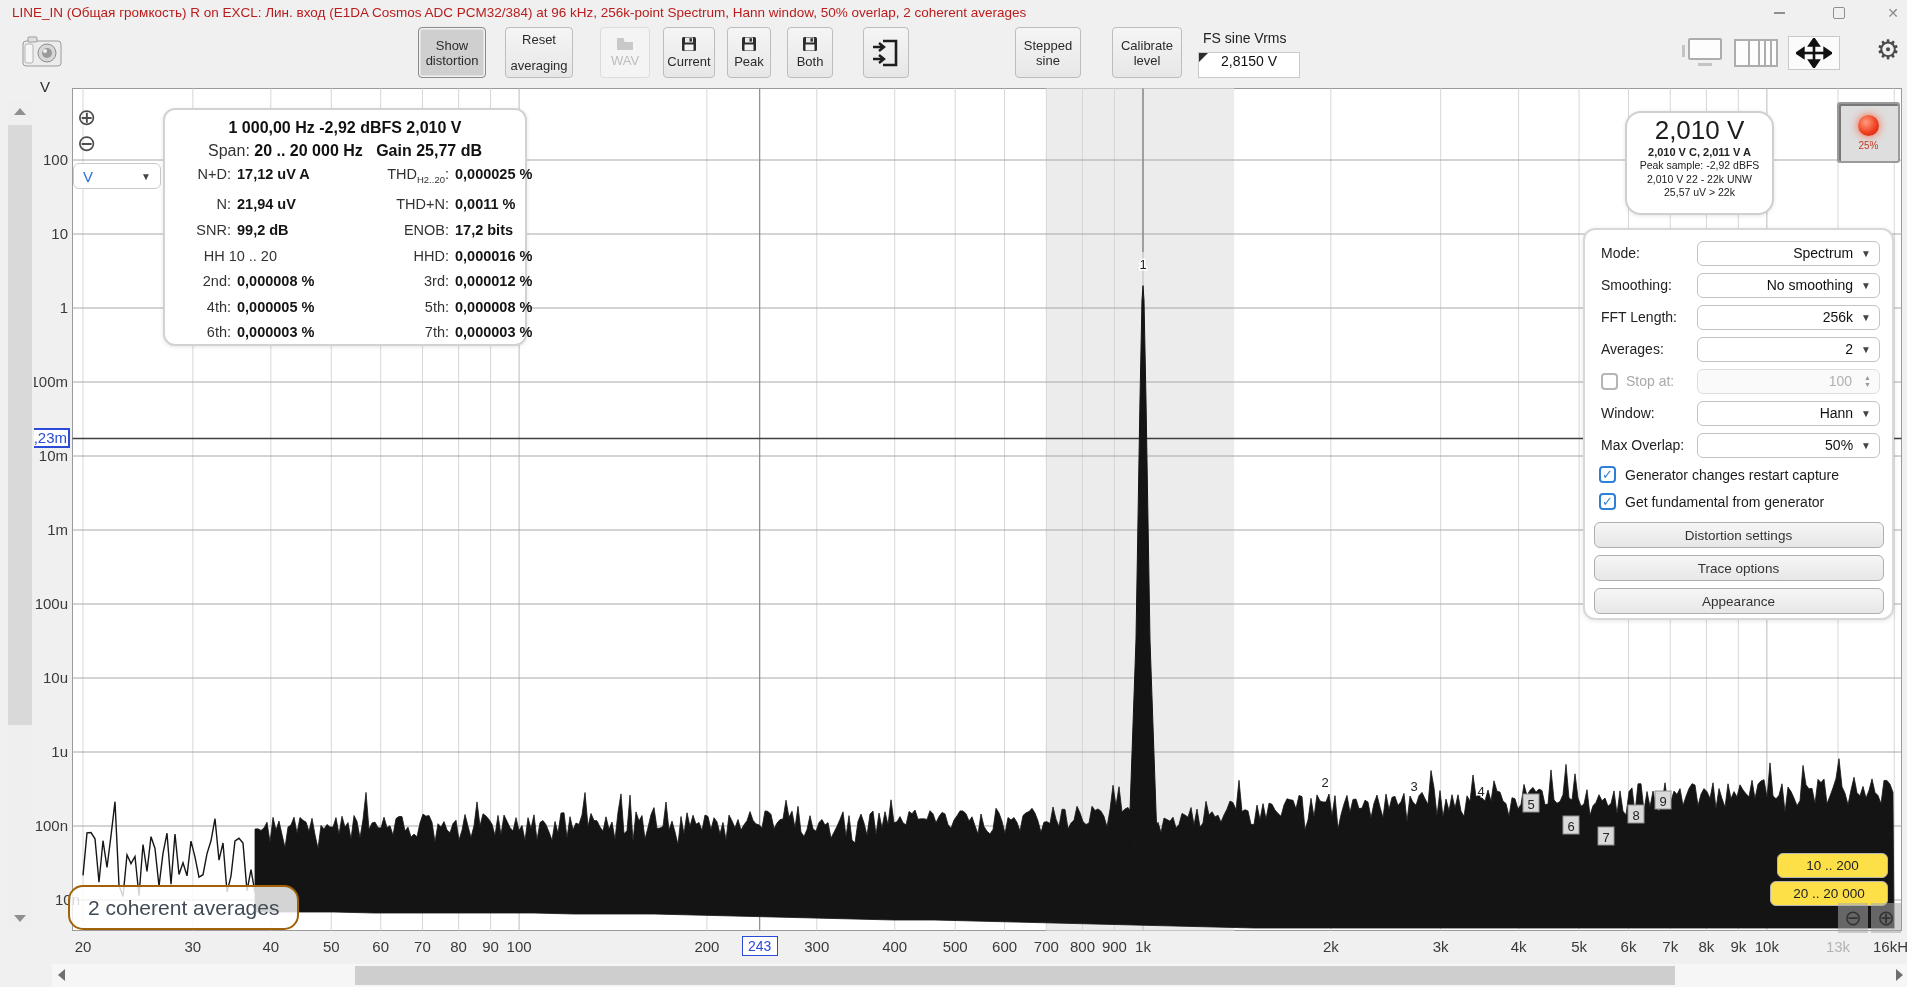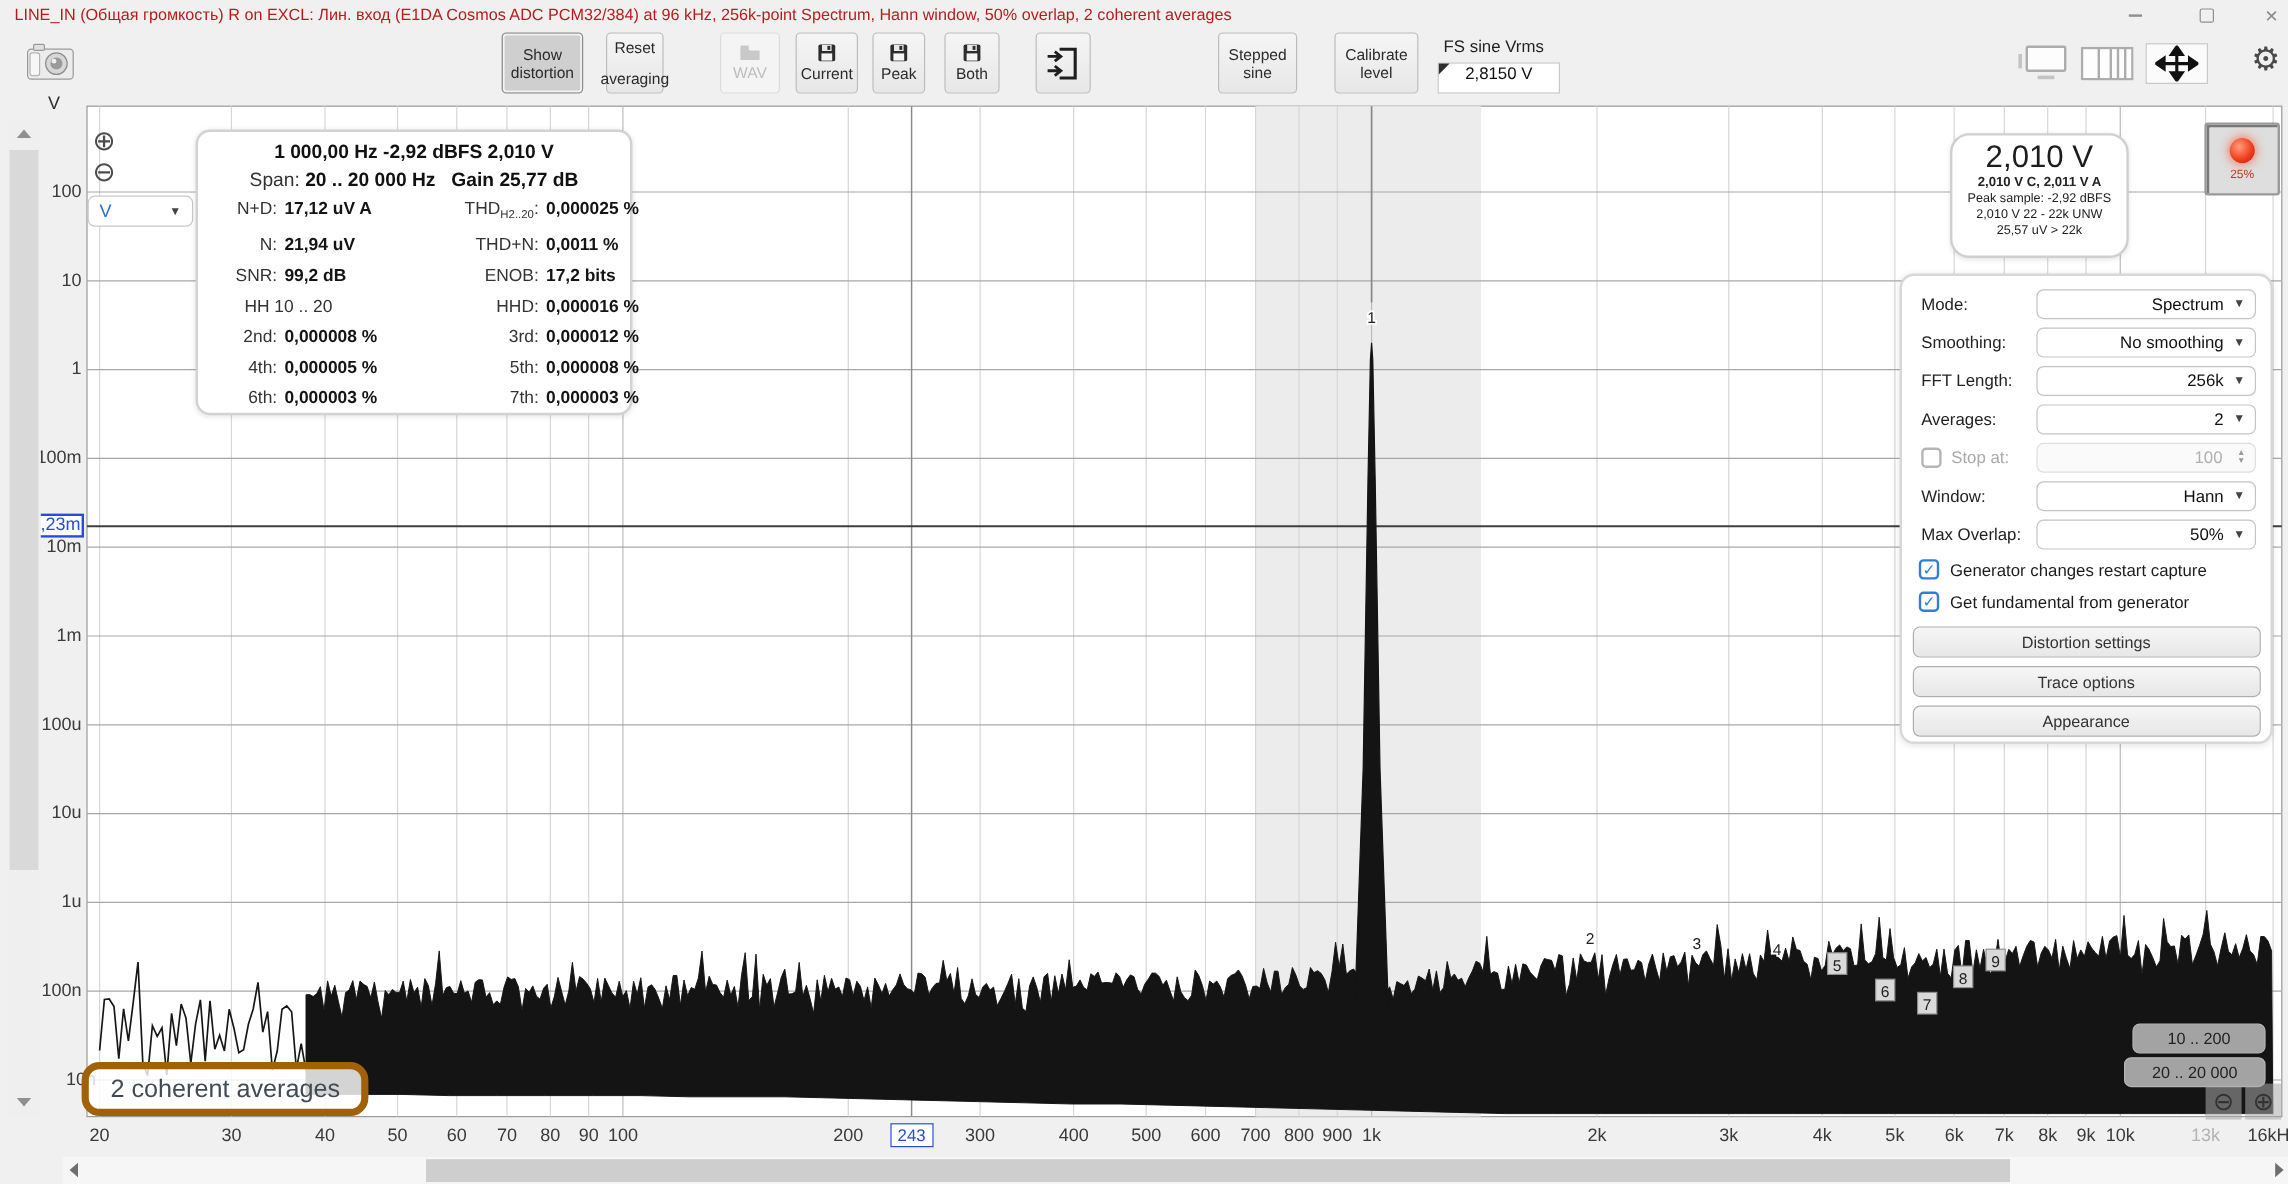--- a/index.html
+++ b/index.html
@@ -100,23 +100,23 @@
   .spinner{display:flex;flex-direction:column;font-size:7px;color:#9a9a9a;line-height:7px;margin-left:4px;}
   .chkrow{display:flex;align-items:center;height:27px;padding-left:14px;gap:9px;}
   .chk{width:17px;height:17px;border:2px solid #2f7fd6;border-radius:4px;box-sizing:border-box;display:flex;align-items:center;
        justify-content:center;font-size:13px;color:#2f7fd6;background:#fff;font-weight:bold;}
   .chk.off{border-color:#b5b5b5;color:transparent;}
   .chklbl{font-size:14px;color:#1c1c1c;}
   .pbtn{display:block;margin:7px auto 0 auto;width:288px;height:24px;background:linear-gradient(#f6f6f6,#e7e7e7);
         border:1px solid #aeaeae;border-radius:6px;font-size:13.5px;color:#333;display:flex;align-items:center;justify-content:center;}
 
   
-  #avg-pill{left:68px;top:885px;height:45px;background:rgba(255,255,255,.82);border:6px solid #a16207;border-radius:15px;
+  #avg-pill{left:68px;top:885px;height:45px;background:rgba(255,255,255,.82);border:2px solid #a16207;border-radius:15px;
             display:flex;align-items:center;padding:0 18px;font-size:21px;color:#414b55;box-sizing:border-box;}
-  .range-btn{background:#a3a3a3;border:1px solid #b5b5b5;border-radius:6px;font-size:13.5px;color:#222;
+  .range-btn{background:#fde047;border:1px solid #b5b5b5;border-radius:6px;font-size:13.5px;color:#222;
              display:flex;align-items:center;justify-content:center;box-sizing:border-box;}
   #range1{left:1777px;top:853px;width:111px;height:25px;}
   #range2{left:1770px;top:881px;width:118px;height:25px;}
   .minizoom{width:30px;height:30px;background:rgba(170,170,170,.55);display:flex;align-items:center;justify-content:center;
             font-size:21px;color:#333;}
   #mini-out{left:1838px;top:903px;}
   #mini-in{left:1871px;top:903px;}
 </style>
 </head>
 <body>
@@ -142,21 +142,21 @@
       <circle cx="27" cy="22" r="9" fill="#d7d7d7" stroke="#8c8c8c"></circle>
       <circle cx="27" cy="22" r="5" fill="#9a9a9a"></circle>
       <circle cx="25" cy="20" r="2" fill="#efefef"></circle>
     </svg>
   </div>
 
   <div class="abs tbtn pressed two-line" style="left:418px;width:68px;">
     <span>Show</span>
     <span>distortion</span>
   </div>
-  <div class="abs tbtn two-line" style="left:505px;width:48px;gap:11px;">
+  <div class="abs tbtn two-line" style="left:505px;width:68px;gap:11px;">
     <span>Reset</span>
     <span>averaging</span>
   </div>
   <div class="abs tbtn disabled" style="left:600px;width:50px;">
     <svg class="ticon" width="18" height="14" viewBox="0 0 18 14">
       <path d="M1 3 h6 l2 2 h8 v8 h-16 z" fill="#c9c9c9"></path>
         <rect x="1" y="1" width="7" height="3" rx="1" fill="#c9c9c9"></rect>
     </svg>
     <span>WAV</span>
   </div>

